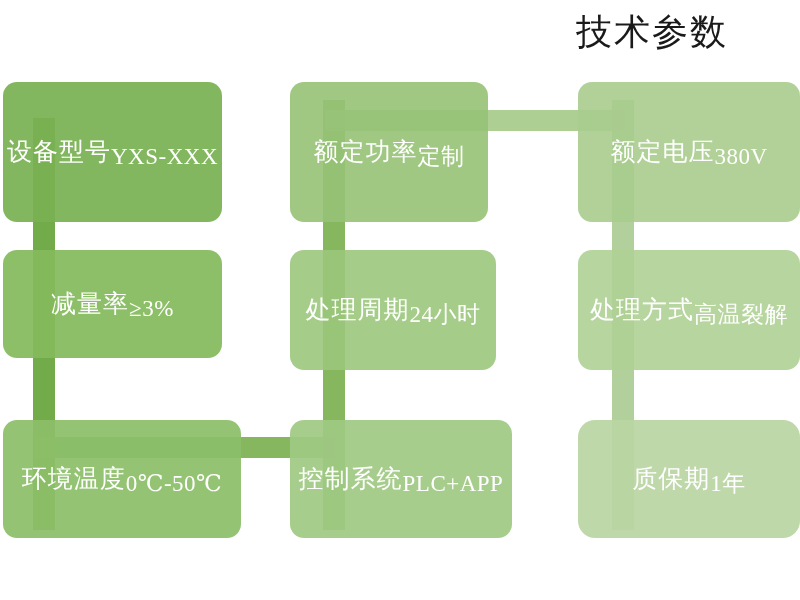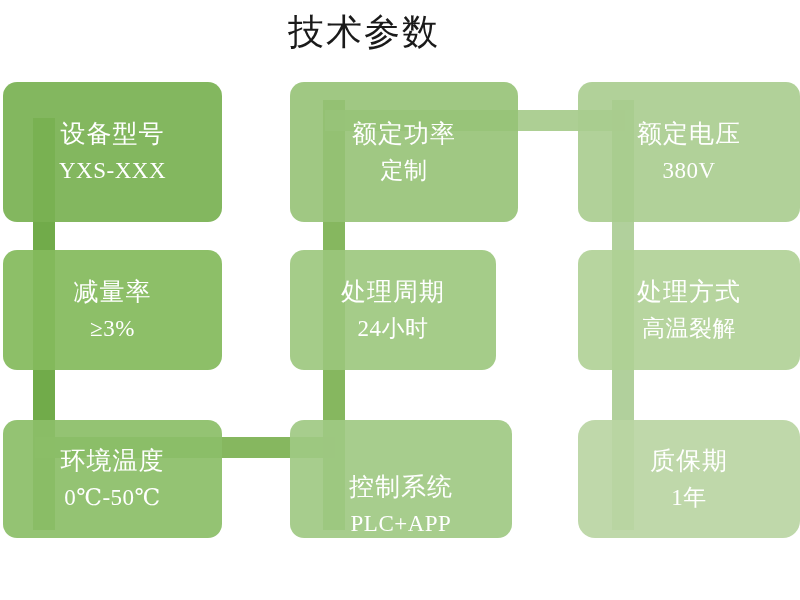--- a/index.html
+++ b/index.html
@@ -3,36 +3,36 @@
 <meta charset="utf-8">
 <style>
   html,body{margin:0;padding:0;}
   body{
     width:800px;height:600px;background:#ffffff;overflow:hidden;
     font-family:"Liberation Serif","DejaVu Serif",serif;
   }
   #stage{position:relative;width:800px;height:600px;}
 
   #title{
-    position:absolute;left:0;top:8px;width:728px;text-align:center;
+    position:absolute;left:0;top:8px;width:728px;text-align:right;
     font-size:36px;color:#1a1a1a;letter-spacing:2px;
     font-family:"Liberation Sans","DejaVu Sans",sans-serif;
     font-weight:400;
   }
 
   
   .conn{position:absolute;}
   .conn-v{width:22px;}
   .conn-h{height:21px;}
 
   
   .box{
     position:absolute;border-radius:14px;
     box-sizing:border-box;
-    display:flex;flex-direction:column;align-items:center;justify-content:center;
+    display:flex;flex-direction:row;align-items:center;justify-content:center;
     color:#ffffff;text-align:center;
     overflow:hidden;
   }
   .box .ttl{font-size:25px;line-height:1.12;letter-spacing:1px;}
   .box .val{font-size:23px;line-height:1.2;margin-top:9px;letter-spacing:.5px;}
 
   
   .r3 .ttl{font-size:25px;}
 </style>
 </head>
@@ -50,51 +50,51 @@
 
   <div class="conn conn-h" style="left:325px; top:110px; width:300px; background:#A9CC8E; opacity:.95;"></div>
 
   <div class="conn conn-h" style="left:35px;  top:437px; width:300px; background:#7FB356; opacity:.95;"></div>
 
   <div class="box r1" style="left:3px;top:82px;width:219px;height:140px;background:rgba(122,178,83,.93);">
     <div class="ttl">设备型号</div>
     <div class="val">YXS-XXX</div>
   </div>
 
-  <div class="box r1" style="left:290px;top:82px;width:228px;height:140px;background:rgba(150,194,117,.90);">
+  <div class="box r1" style="left:290px;top:82px;width:198px;height:140px;background:rgba(150,194,117,.90);">
     <div class="ttl">额定功率</div>
     <div class="val">定制</div>
   </div>
 
   <div class="box r1" style="left:578px;top:82px;width:222px;height:140px;background:rgba(169,204,142,.90);">
     <div class="ttl">额定电压</div>
     <div class="val">380V</div>
   </div>
 
-  <div class="box r2" style="left:3px;top:250px;width:219px;height:120px;background:rgba(132,186,93,.93);">
+  <div class="box r2" style="left:3px;top:250px;width:219px;height:108px;background:rgba(132,186,93,.93);">
     <div class="ttl">减量率</div>
     <div class="val">≥3%</div>
   </div>
 
   <div class="box r2" style="left:290px;top:250px;width:206px;height:120px;background:rgba(155,198,124,.90);">
     <div class="ttl">处理周期</div>
     <div class="val">24小时</div>
   </div>
 
   <div class="box r2" style="left:578px;top:250px;width:222px;height:120px;background:rgba(175,208,149,.90);">
     <div class="ttl">处理方式</div>
     <div class="val">高温裂解</div>
   </div>
 
-  <div class="box r3" style="left:3px;top:420px;width:219px;height:118px;background:rgba(140,190,104,.93);">
+  <div class="box r3" style="left:3px;top:420px;width:238px;height:118px;background:rgba(140,190,104,.93);">
     <div class="ttl">环境温度</div>
     <div class="val">0℃-50℃</div>
   </div>
 
-  <div class="box r3" style="left:290px;top:420px;width:222px;height:118px;background:rgba(159,201,131,.92);justify-content:flex-end;">
+  <div class="box r3" style="left:290px;top:420px;width:222px;height:118px;background:rgba(159,201,131,.92);">
     <div class="ttl">控制系统</div>
     <div class="val">PLC+APP</div>
   </div>
 
   <div class="box r3" style="left:578px;top:420px;width:222px;height:118px;background:rgba(186,213,163,.92);border-radius:17px;">
     <div class="ttl">质保期</div>
     <div class="val">1年</div>
   </div>
 
 </div>

